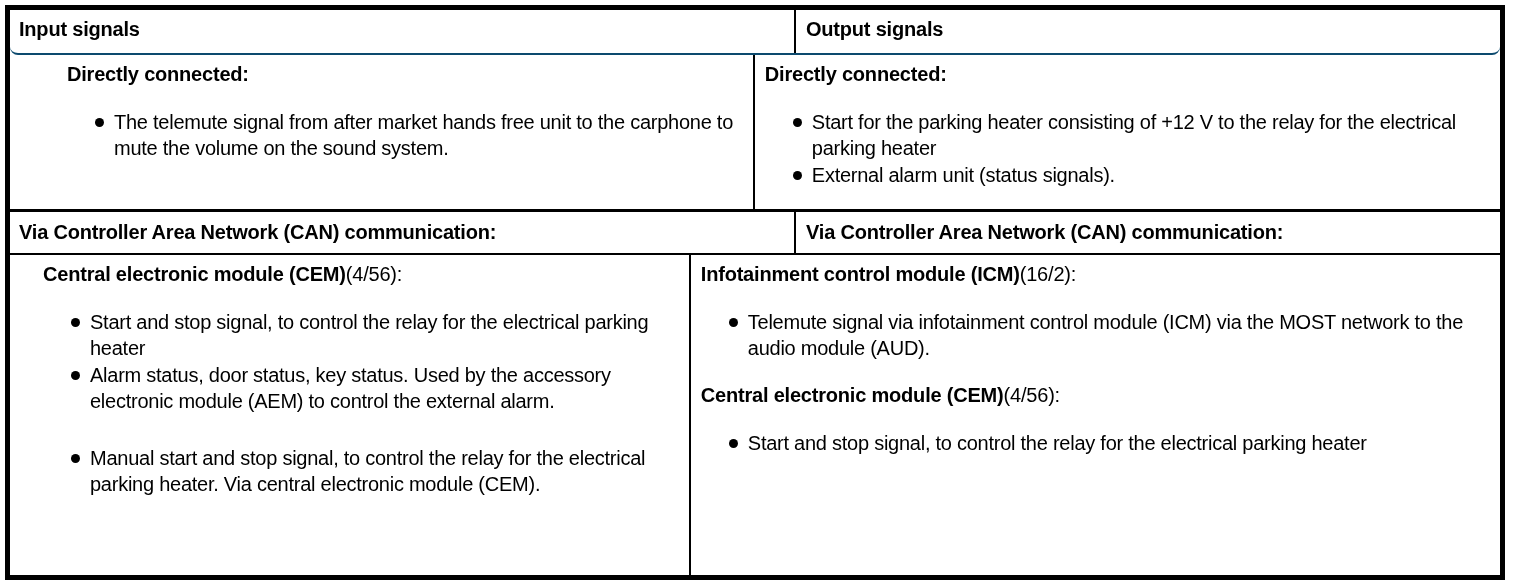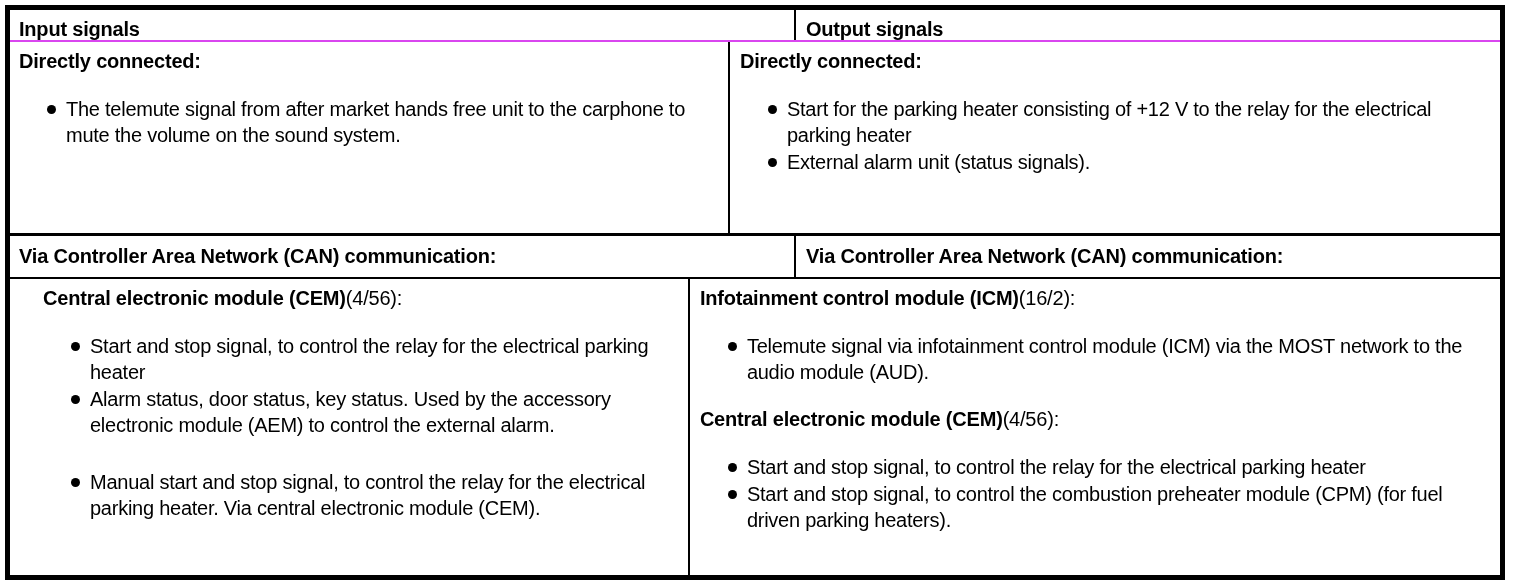--- a/index.html
+++ b/index.html
@@ -28,22 +28,22 @@
     flex-direction: column;
   }
 
   
   .t-row {
     display: flex;
     flex-direction: row;
     width: 100%;
     box-sizing: border-box;
   }
-  .t-row.hdr        { height: 32px; border-bottom: 2px solid #d946ef; }
-  .t-row.direct     { height: 194px; border-bottom: 3px solid #000; }
+  .t-row.hdr        { height: 45px; border-bottom: 2px solid #0c4a6e; border-radius: 8px; }
+  .t-row.direct     { height: 157px; border-bottom: 3px solid #000; padding-left: 48px; }
   .t-row.can-hdr    { height: 43px; border-bottom: 2px solid #000; align-items: center; }
   .t-row.can-body   { flex: 1 1 auto; padding-left: 24px; }
 
   .t-cell {
     box-sizing: border-box;
     overflow: hidden;
   }
   .t-cell.left {
     width: 786px;
     border-right: 2px solid #000;
@@ -168,20 +168,19 @@
       <div class="sub-head"><span>Infotainment control module (ICM)</span><span class="code">(16/2):</span></div>
       <ul class="bullets">
         <li>Telemute signal via infotainment control module (ICM) via the MOST network to the audio module (AUD).</li>
       </ul>
 
       <div class="block-gap"></div>
 
       <div class="sub-head"><span>Central electronic module (CEM)</span><span class="code">(4/56):</span></div>
       <ul class="bullets">
         <li>Start and stop signal, to control the relay for the electrical parking heater</li>
-        <li>Start and stop signal, to control the combustion preheater module (CPM) (for fuel driven parking heaters).</li>
       </ul>
 
     </div>
 
   </div>
 
 </div>
 
 </body></html>

